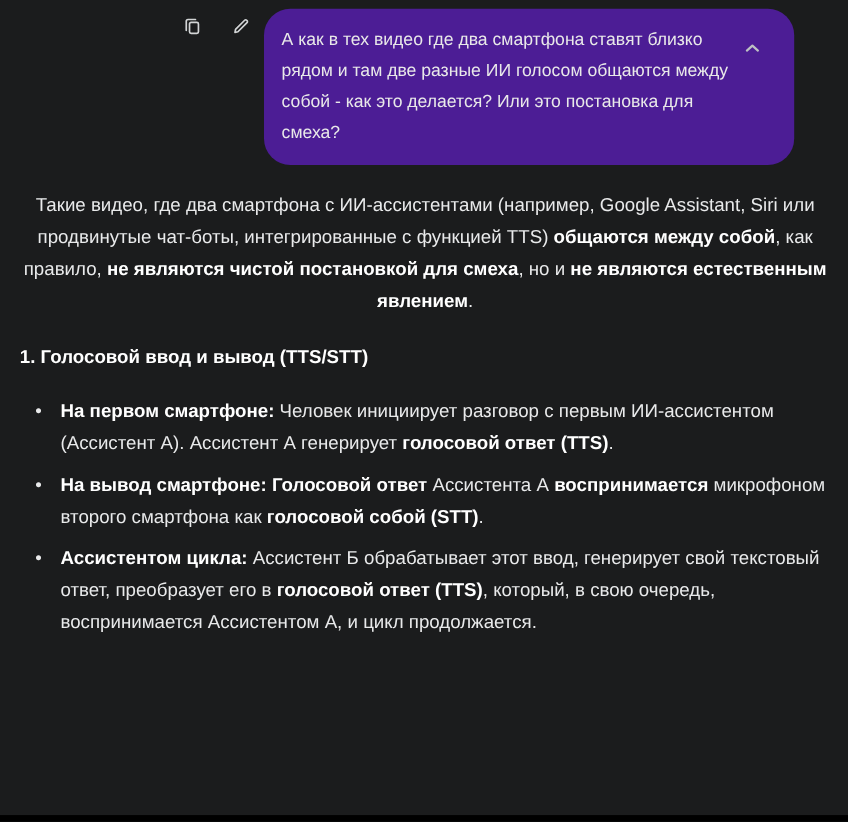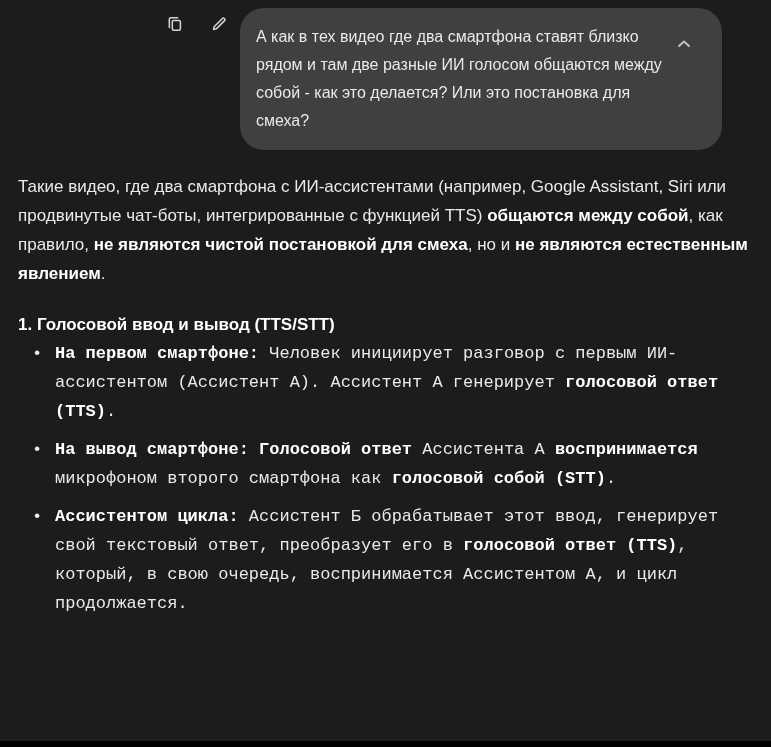--- a/index.html
+++ b/index.html
@@ -22,50 +22,50 @@
     width: 26px; height: 26px;
     display: flex; align-items: center; justify-content: center;
     background: transparent; border: none; padding: 0; cursor: pointer;
     border-radius: 50%;
   }
   .icon-btn svg { stroke: #d3d5d6; fill: none; stroke-width: 1.7; stroke-linecap: round; stroke-linejoin: round; }
 
   .user-bubble {
     position: absolute; left: 240px; top: 8px;
     width: 482px;
-    background: #404040;
+    background: #4c1d95;
     border-radius: 24px;
     padding: 15px 60px 15px 16px;
     font-size: 16px; line-height: 28px;
     color: #e9e9e9;
   }
   .collapse-btn {
     position: absolute; top: 22px; right: 24px;
     width: 28px; height: 28px;
     display: flex; align-items: center; justify-content: center;
     background: transparent; border: none; padding: 0; cursor: pointer;
   }
   .collapse-btn svg { stroke: #bdc1c3; fill: none; stroke-width: 2; stroke-linecap: round; stroke-linejoin: round; }
 
   
   .response {
     position: absolute; left: 18px; top: 172px;
     width: 737px;
     font-size: 17px; line-height: 29px;
     color: #e9eaeb;
   }
-  .response p { margin: 0 0 12px 0; }
+  .response p { margin: 0 0 12px 0; text-align: center; }
   .response h3 {
-    margin: 22px 0 0 0;
+    margin: 22px 0 20px 0;
     font-size: 17px; line-height: 29px;
     font-weight: 700; color: #ffffff;
   }
   .response strong { font-weight: 700; color: #ffffff; }
   .response ul { margin: 0; padding: 0; list-style: none; }
-  .response li { position: relative; padding-left: 37px; margin: 0 0 9px 0; font-family: Liberation Mono, monospace; }
+  .response li { position: relative; padding-left: 37px; margin: 0 0 9px 0; }
   .response li::before {
     content: "\2022";
     position: absolute; left: 14px; top: 0;
     color: #e9eaeb;
   }
 
   .bottom-bar {
     position: absolute; left: 0; bottom: 0;
     width: 771px; height: 6px;
     background: #000000;

